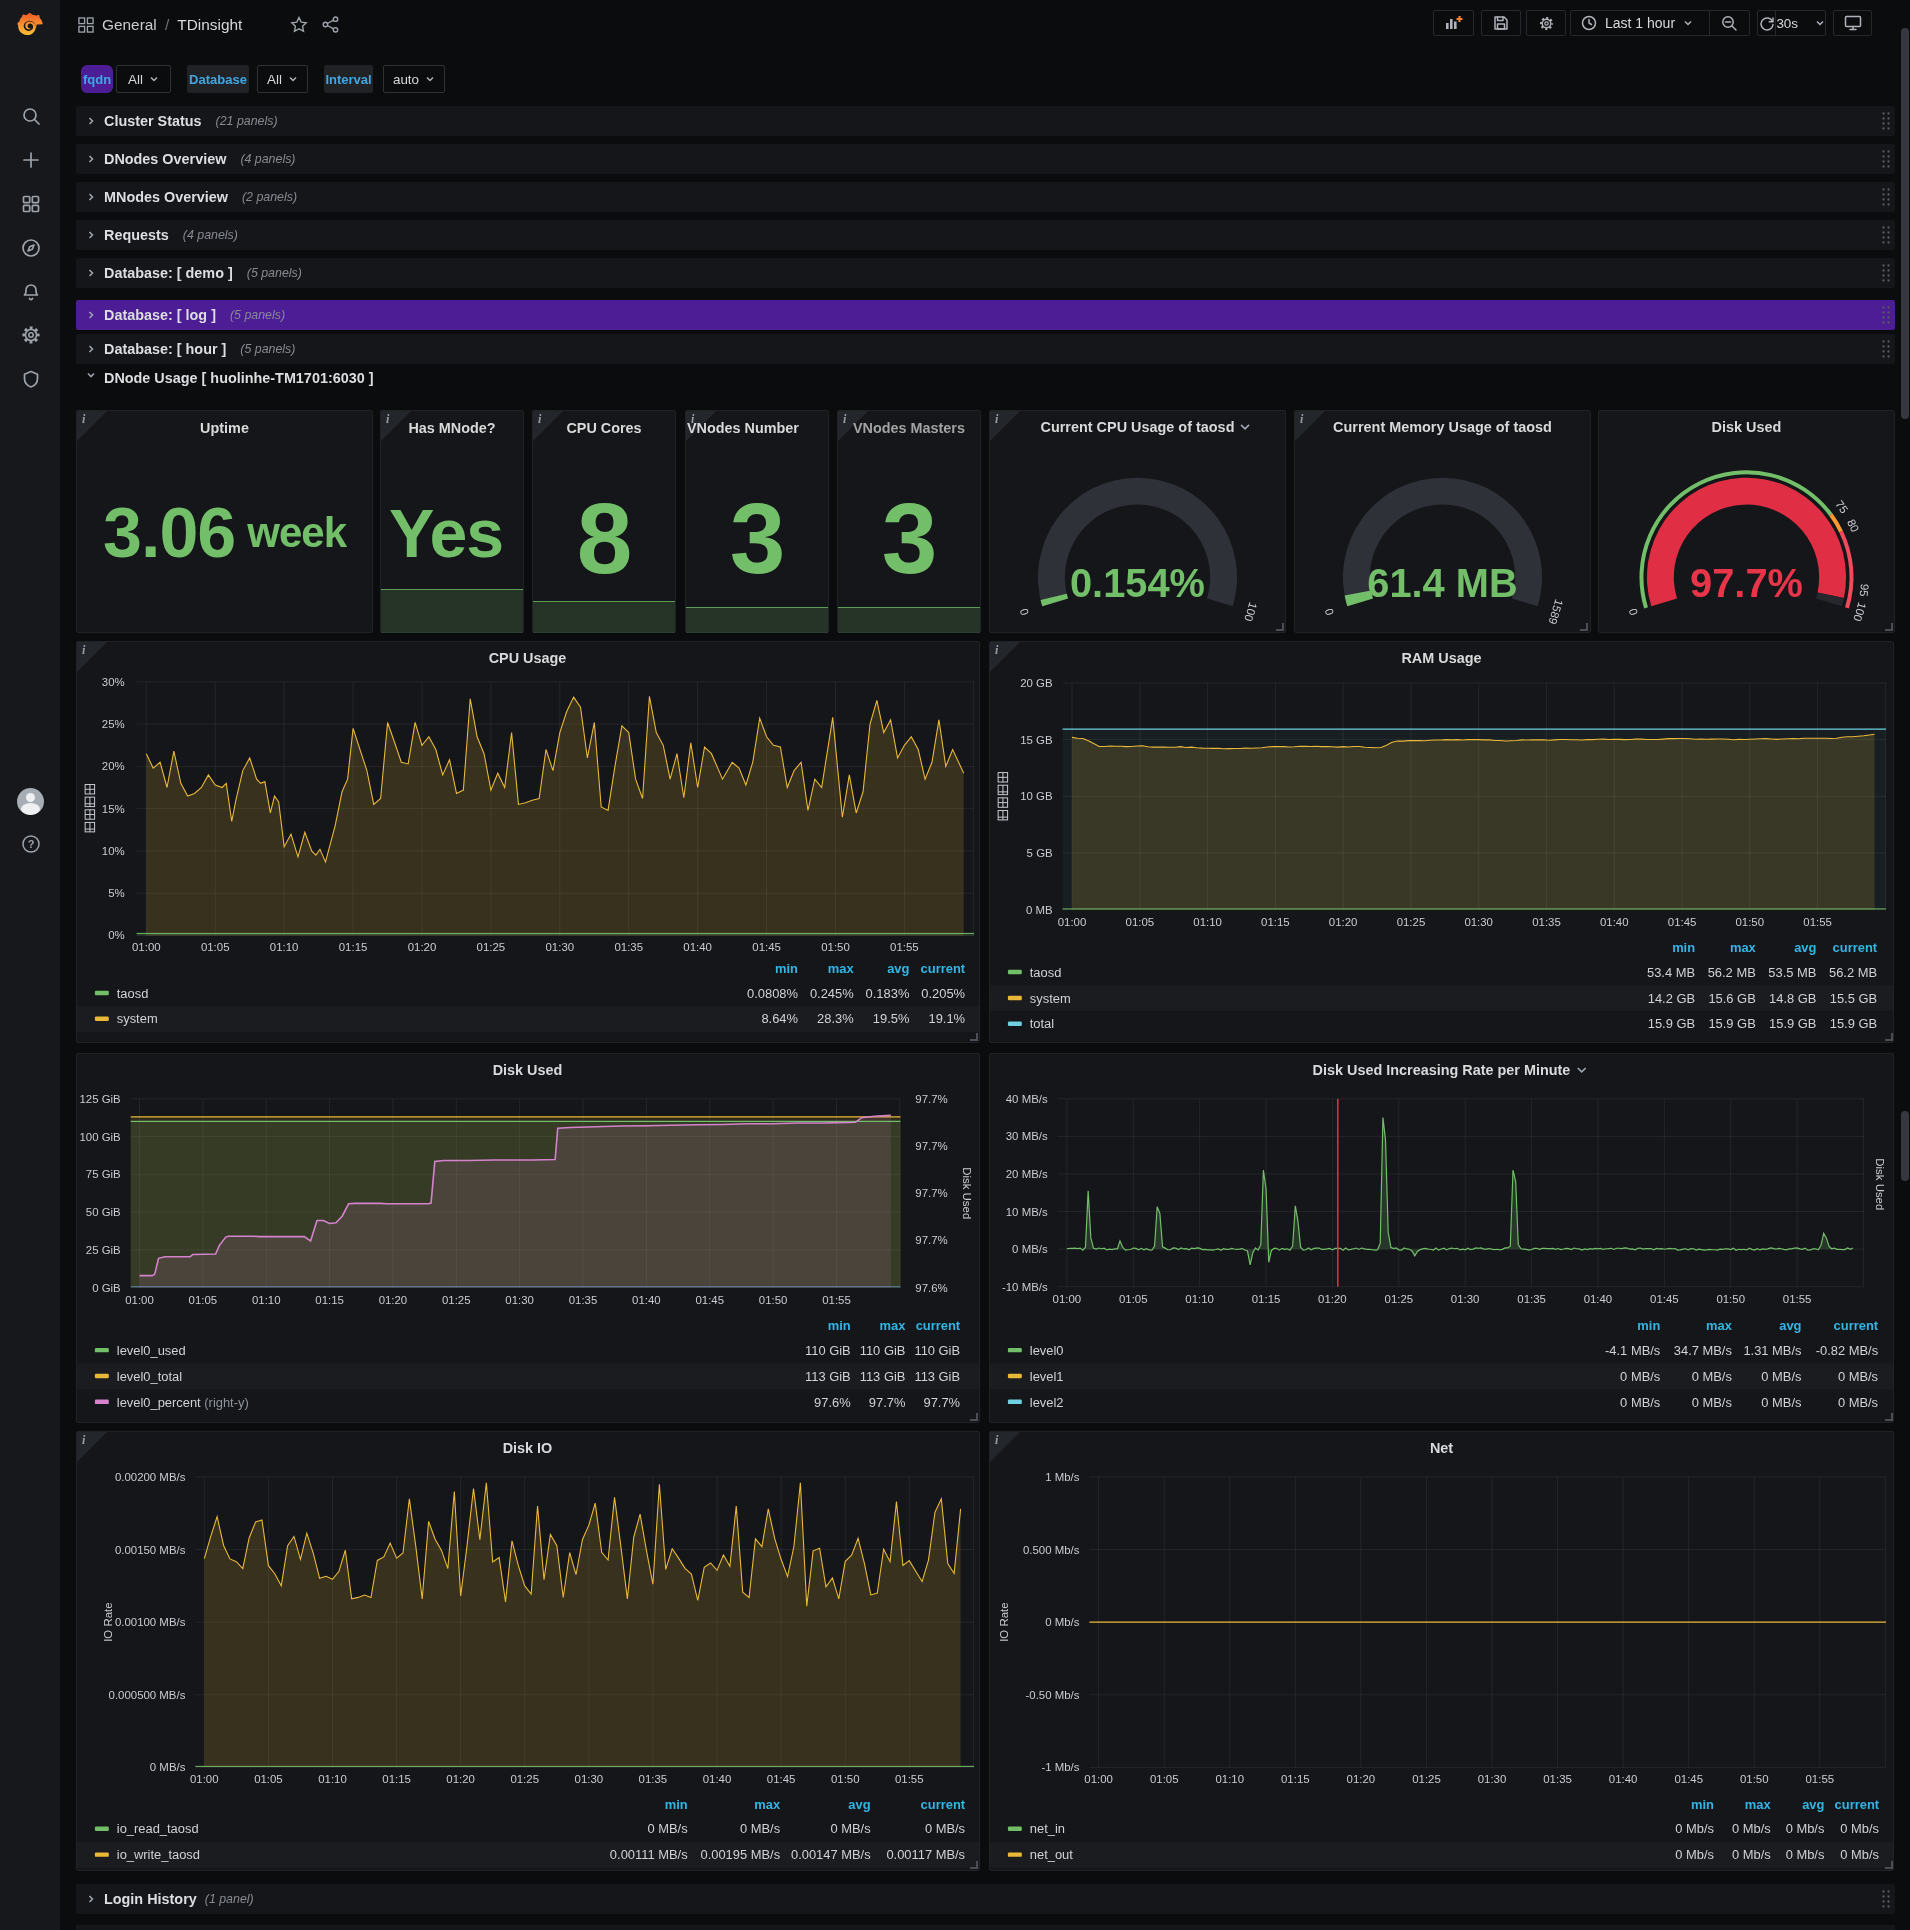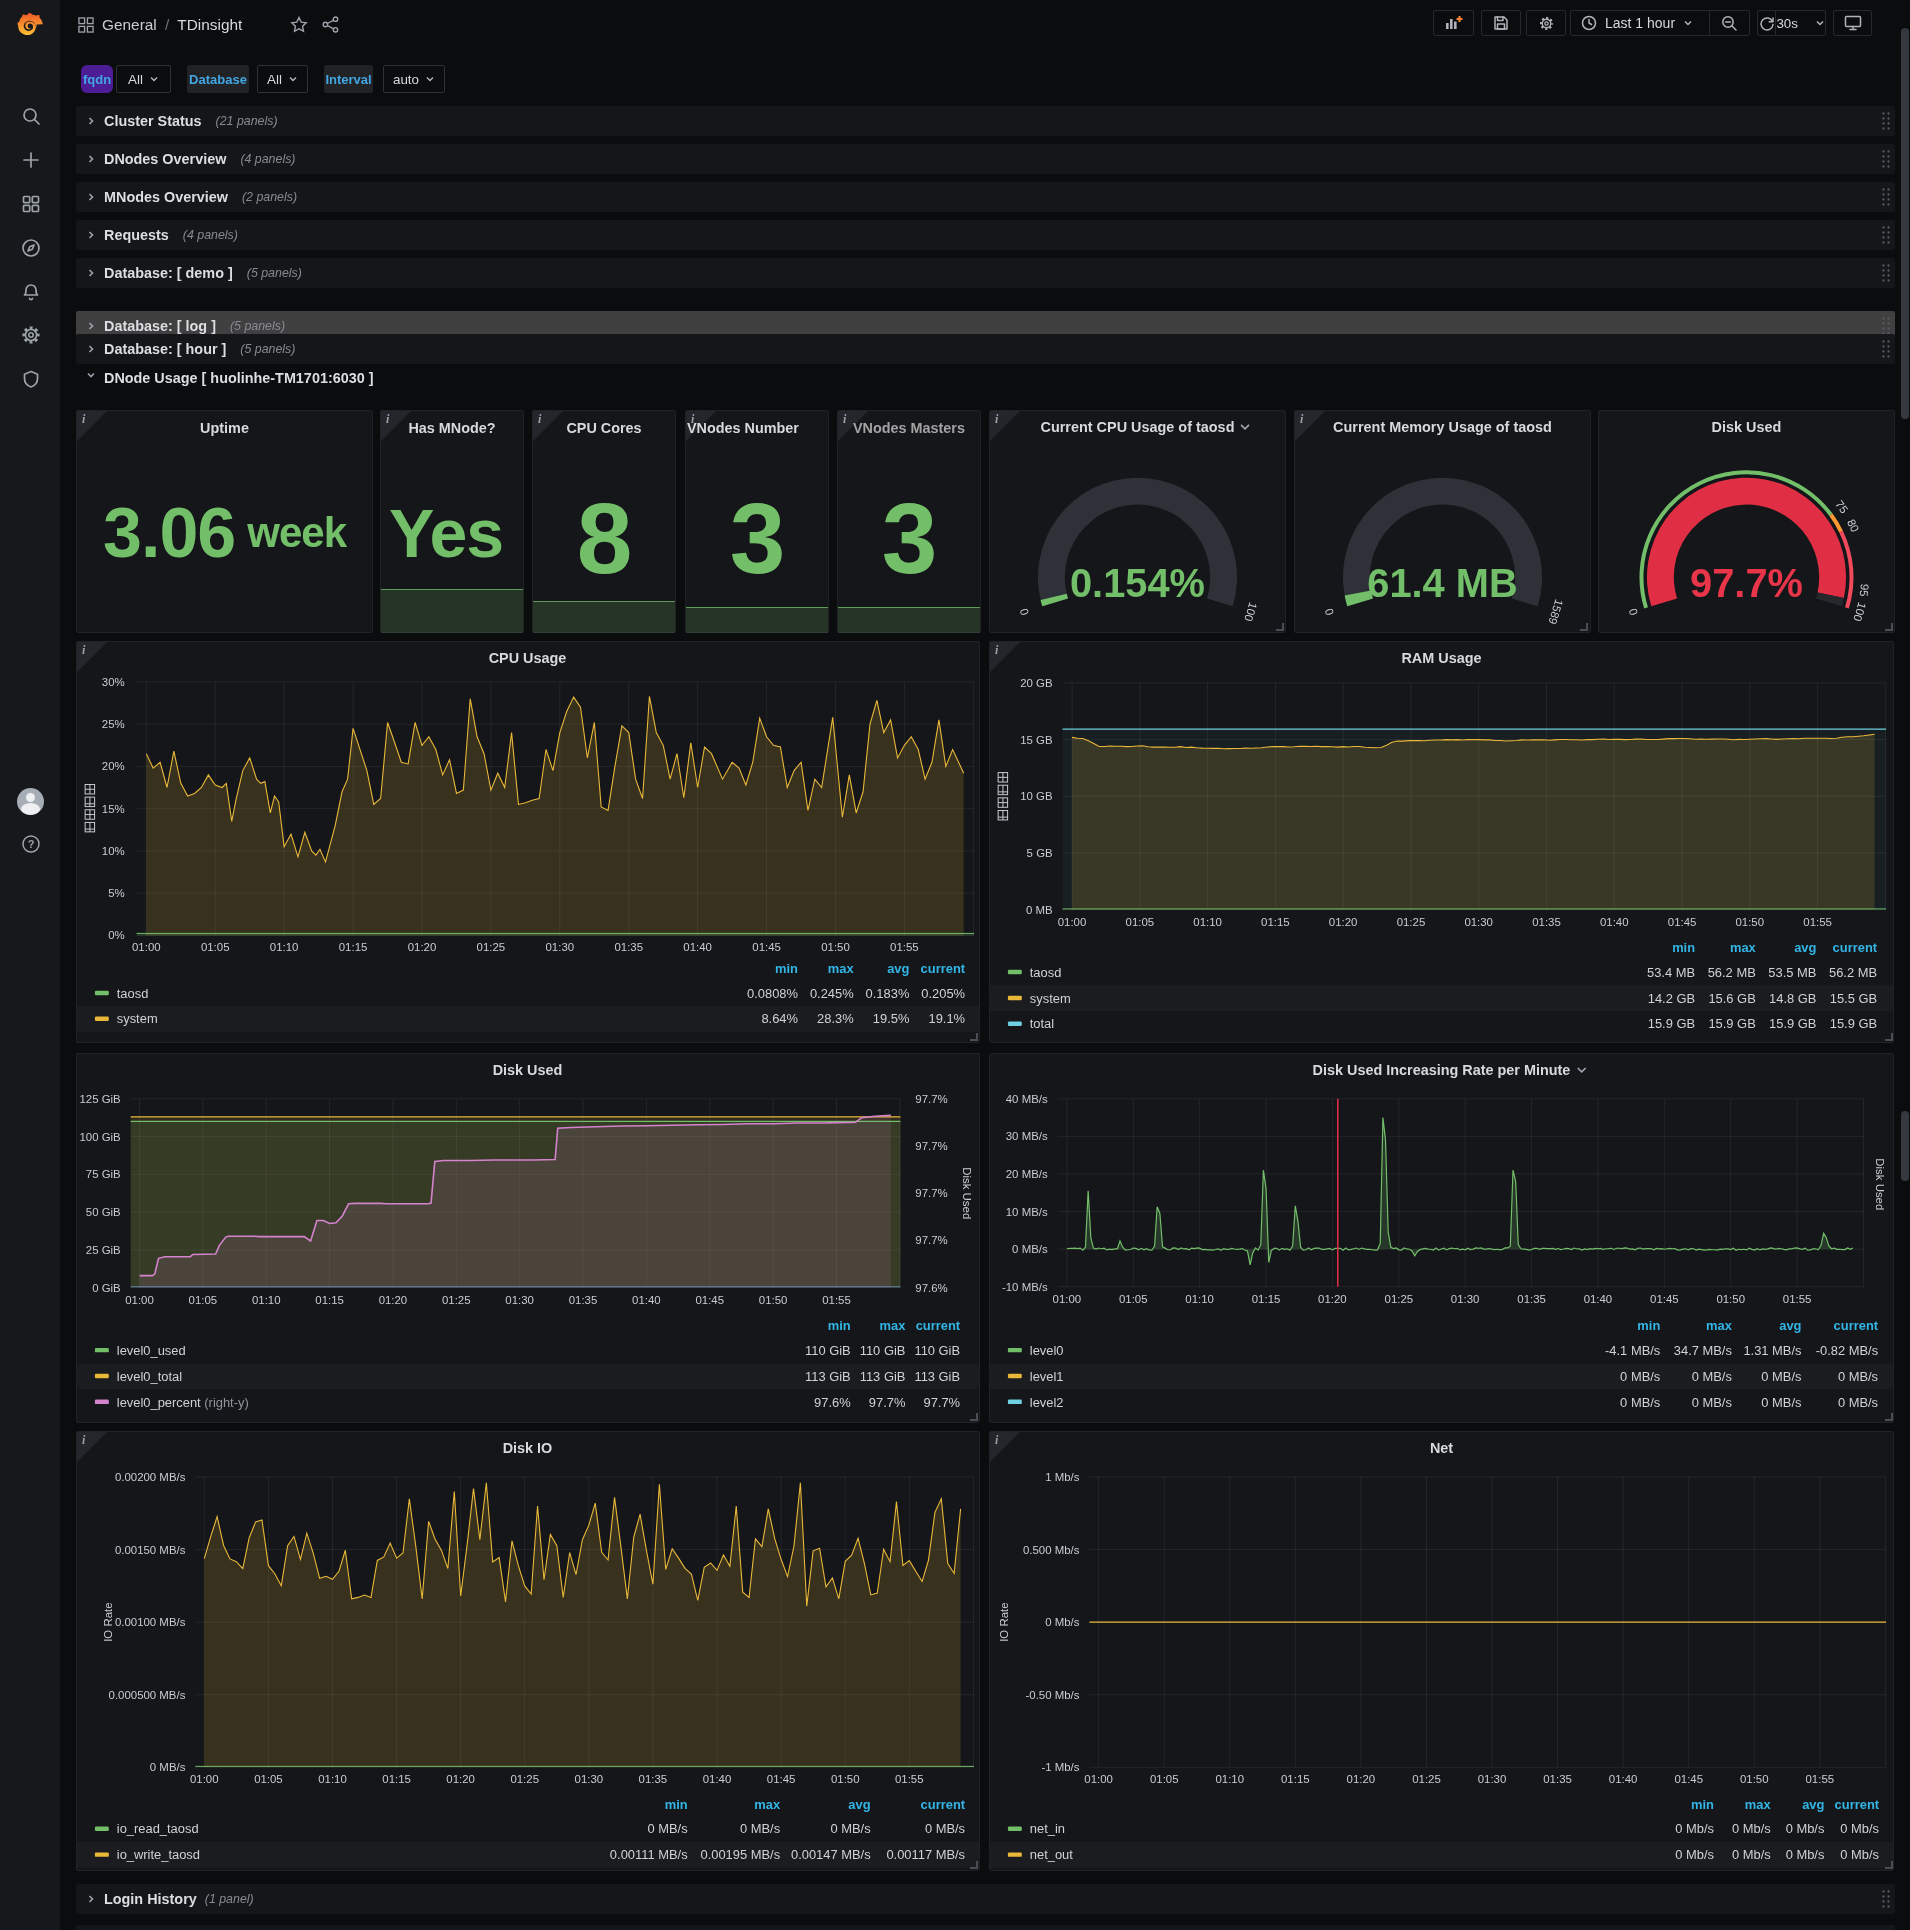--- a/index.html
+++ b/index.html
@@ -221,21 +221,21 @@
       <circle cx="2.5" cy="2.5" r="1.15" fill="#565b61"></circle>
       <circle cx="2.5" cy="7.5" r="1.15" fill="#565b61"></circle>
       <circle cx="2.5" cy="12.5" r="1.15" fill="#565b61"></circle>
       <circle cx="2.5" cy="17.5" r="1.15" fill="#565b61"></circle>
       <circle cx="7.5" cy="2.5" r="1.15" fill="#565b61"></circle>
       <circle cx="7.5" cy="7.5" r="1.15" fill="#565b61"></circle>
       <circle cx="7.5" cy="12.5" r="1.15" fill="#565b61"></circle>
       <circle cx="7.5" cy="17.5" r="1.15" fill="#565b61"></circle>
     </svg>
   </div>
-<div style="position:absolute;left:76px;top:311px;width:1819px;height:30px;background:#404040;border-radius:2px;display:flex;align-items:center;padding-left:10px;box-sizing:border-box">
+<div style="position:absolute;left:76px;top:300px;width:1819px;height:30px;background:#4c1d95;border-radius:2px;display:flex;align-items:center;padding-left:10px;box-sizing:border-box">
     <svg width="10" height="10" viewBox="0 0 10 10" style="margin-right:8px">
       <path d="M3.5 2 L6.5 5 L3.5 8" stroke="#9da3ab" stroke-width="1.6" fill="none"></path>
     </svg>
     <span style="font:700 14.4px Liberation Sans;color:#dcdee1">Database: [ log ]</span>
     <span style="font:italic 12.4px Liberation Sans;color:#878b91;margin-left:14px">(5 panels)</span>
     <svg style="position:absolute;right:4px;top:50%;margin-top:-10px" width="10" height="20" viewBox="0 0 10 20">
       <circle cx="2.5" cy="2.5" r="1.15" fill="#565b61"></circle>
       <circle cx="2.5" cy="7.5" r="1.15" fill="#565b61"></circle>
       <circle cx="2.5" cy="12.5" r="1.15" fill="#565b61"></circle>
       <circle cx="2.5" cy="17.5" r="1.15" fill="#565b61"></circle>

